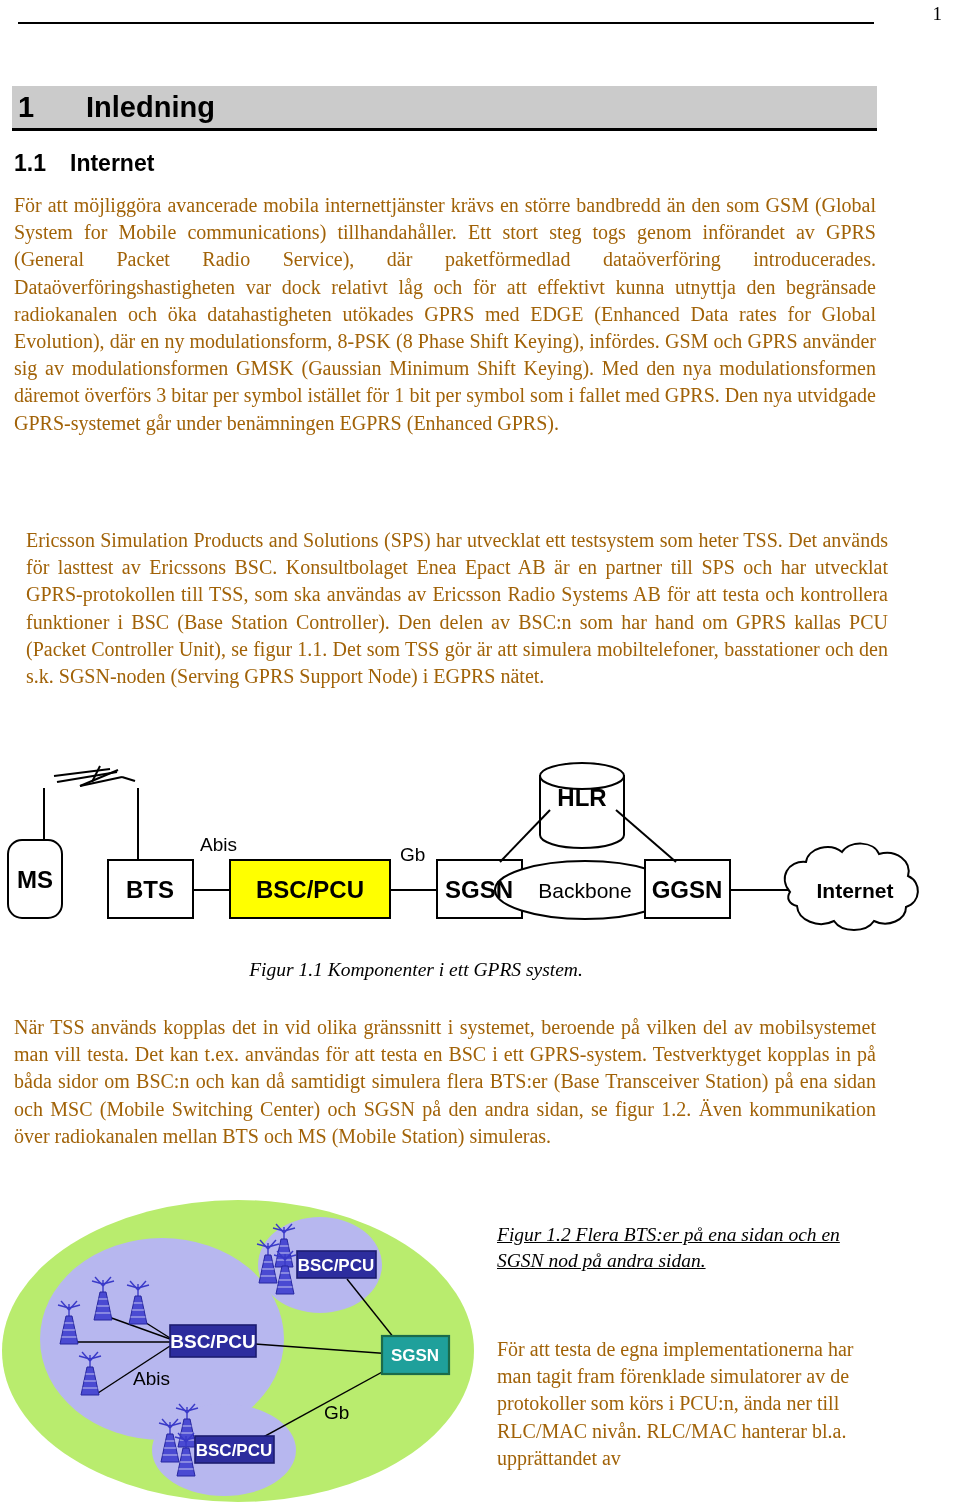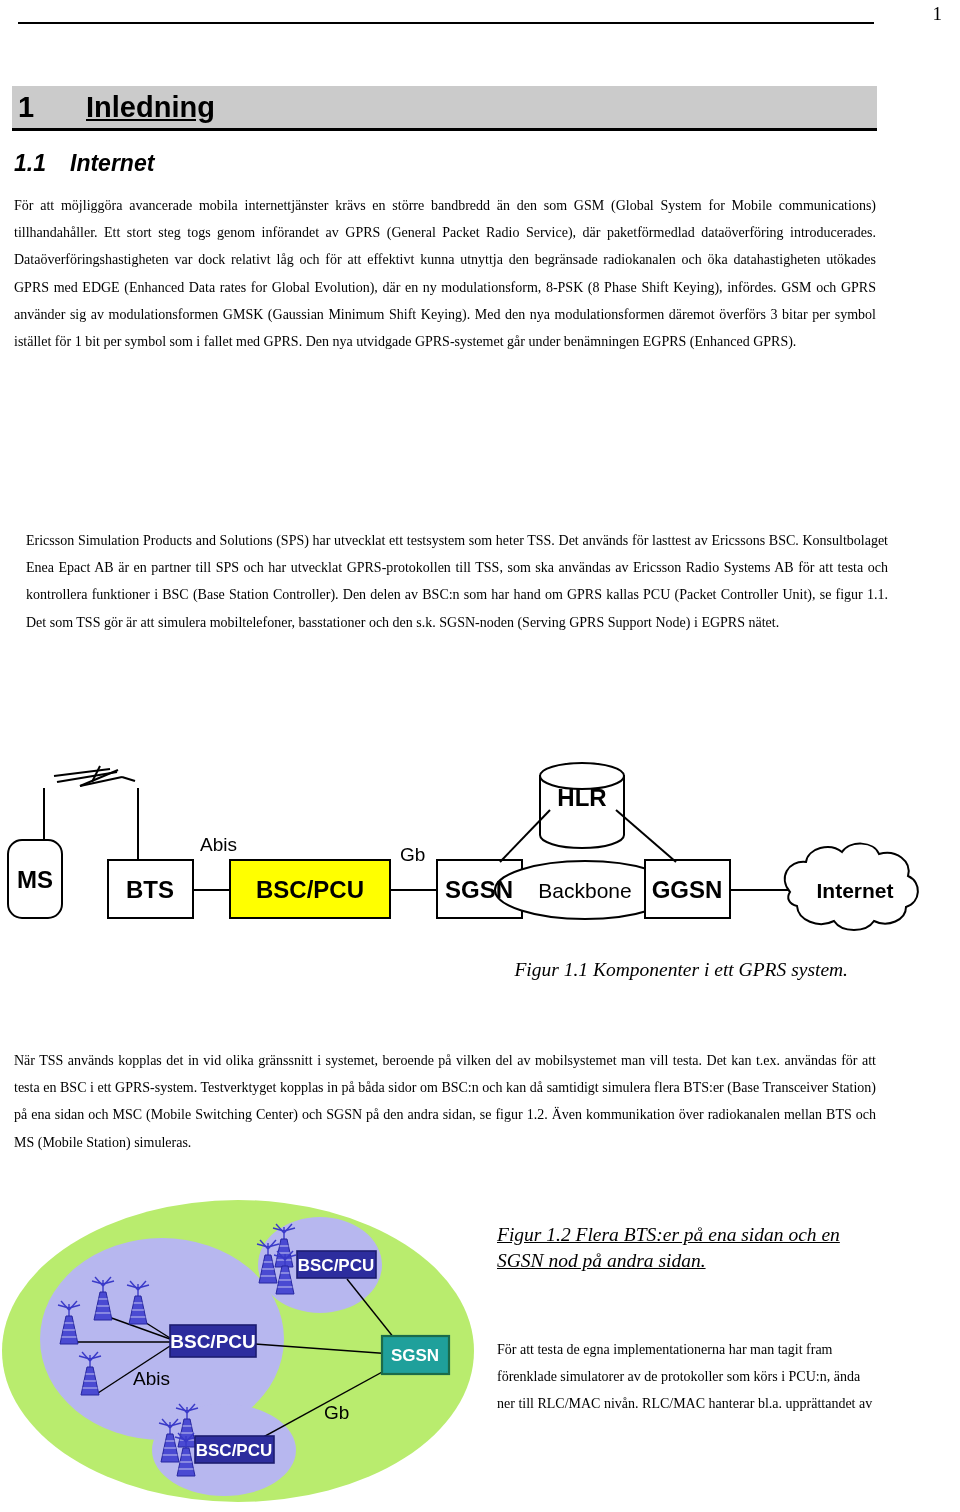--- a/index.html
+++ b/index.html
@@ -59,64 +59,62 @@
     font-size: 29px;
     line-height: 29px;
     margin-left: 6px;
     width: 68px;
   }
   .h1-text {
     font-family: "Liberation Sans", "DejaVu Sans", sans-serif;
     font-weight: bold;
     font-size: 29px;
     line-height: 29px;
-    text-decoration: underline;
   }
 
   .h2 {
     position: absolute;
     left: 14px;
     top: 150px;
     width: 700px;
     display: flex;
     font-family: "Liberation Sans", "DejaVu Sans", sans-serif;
     font-weight: bold;
-    font-style: italic;
     font-size: 23px;
     line-height: 26px;
   }
   .h2-num { width: 56px; }
 
   
   .para {
     position: absolute;
     font-family: "Liberation Serif", "DejaVu Serif", serif;
-    font-size: 14px;
+    font-size: 20px;
     line-height: 27.2px;
     text-align: justify;
-    color: #000000;
+    color: #a16207;
   }
   .para.last-left { text-align: left; }
 
   #para-1 { left: 14px; top: 192px;  width: 862px; }
   #para-2 { left: 26px; top: 527px;  width: 862px; }
-  #para-3 { left: 14px; top: 1014px; width: 862px; margin-top: 33px; }
+  #para-3 { left: 14px; top: 1014px; width: 862px; }
 
   .caption {
     position: absolute;
     font-family: "Liberation Serif", "DejaVu Serif", serif;
     font-style: italic;
     font-size: 19.5px;
     line-height: 26px;
     color: #000;
   }
   #caption-1 {
-    left: 16px; top: 957px;
+    left: 0; top: 957px;
     width: 832px;
-    text-align: right;
+    text-align: center;
   }
   #caption-2 {
     left: 497px; top: 1222px;
     width: 390px;
     text-align: left;
     text-decoration: underline;
   }
   #para-4 {
     left: 497px; top: 1312px;
     width: 382px;

